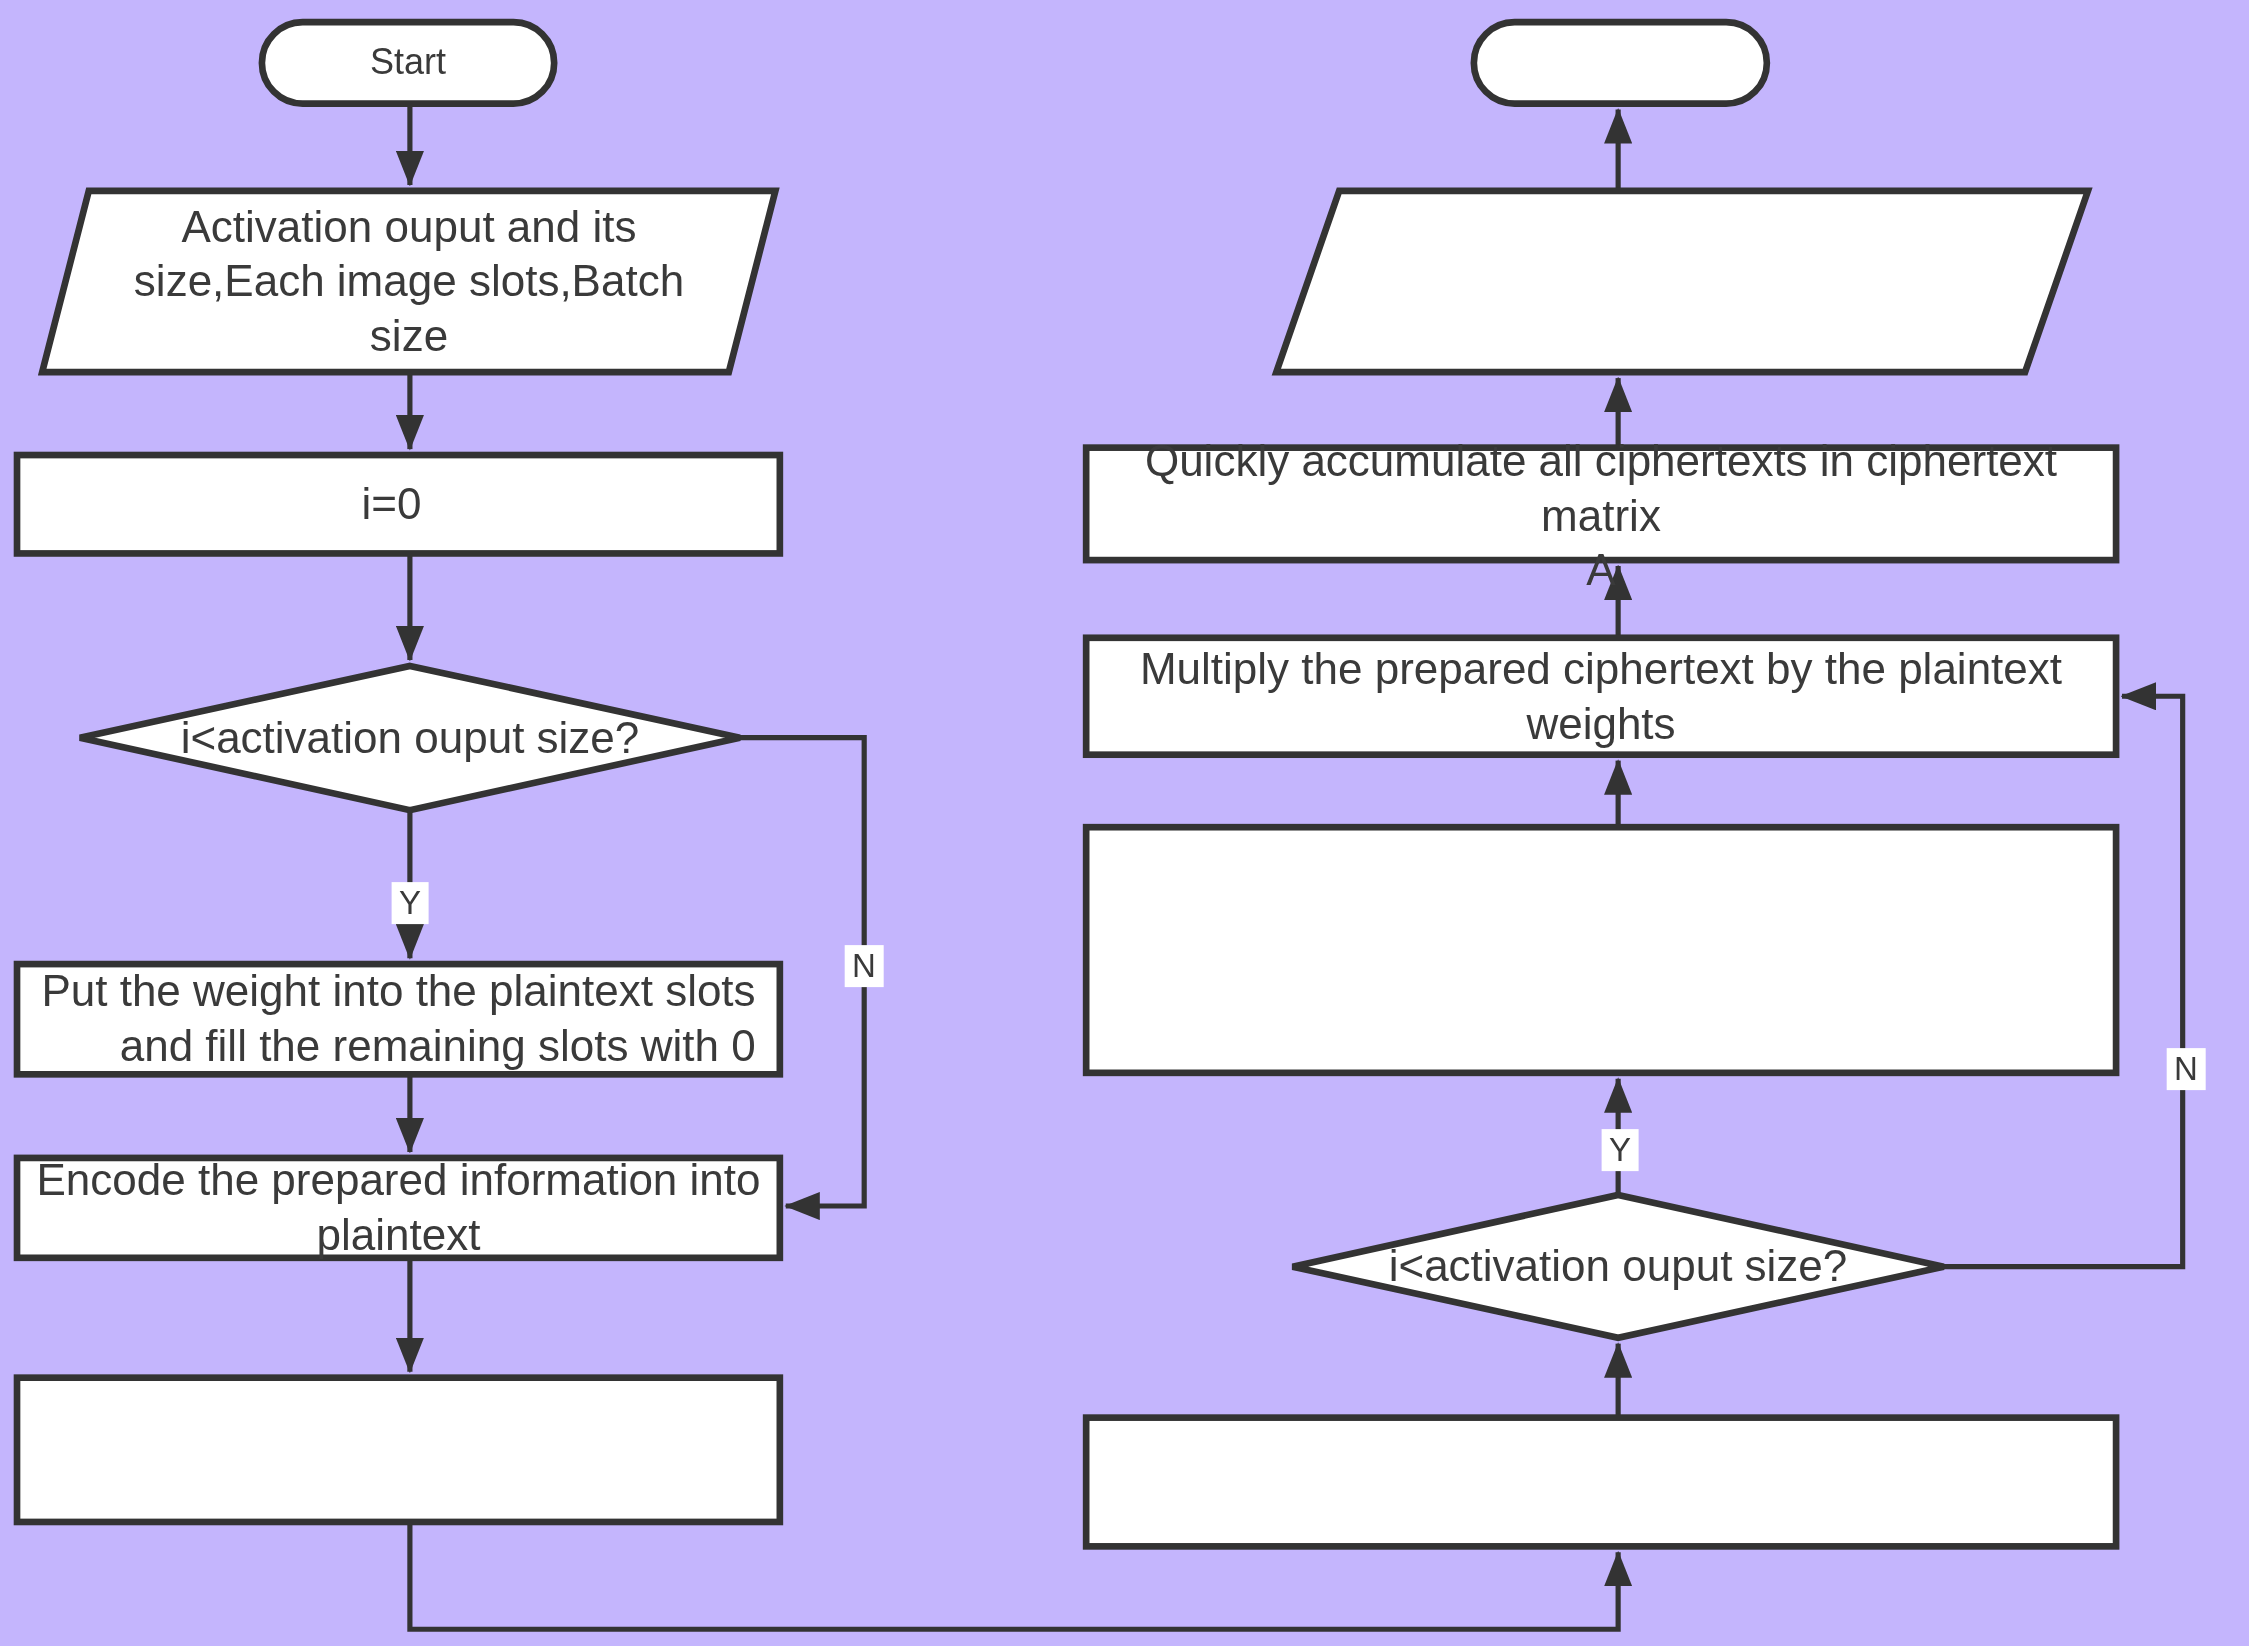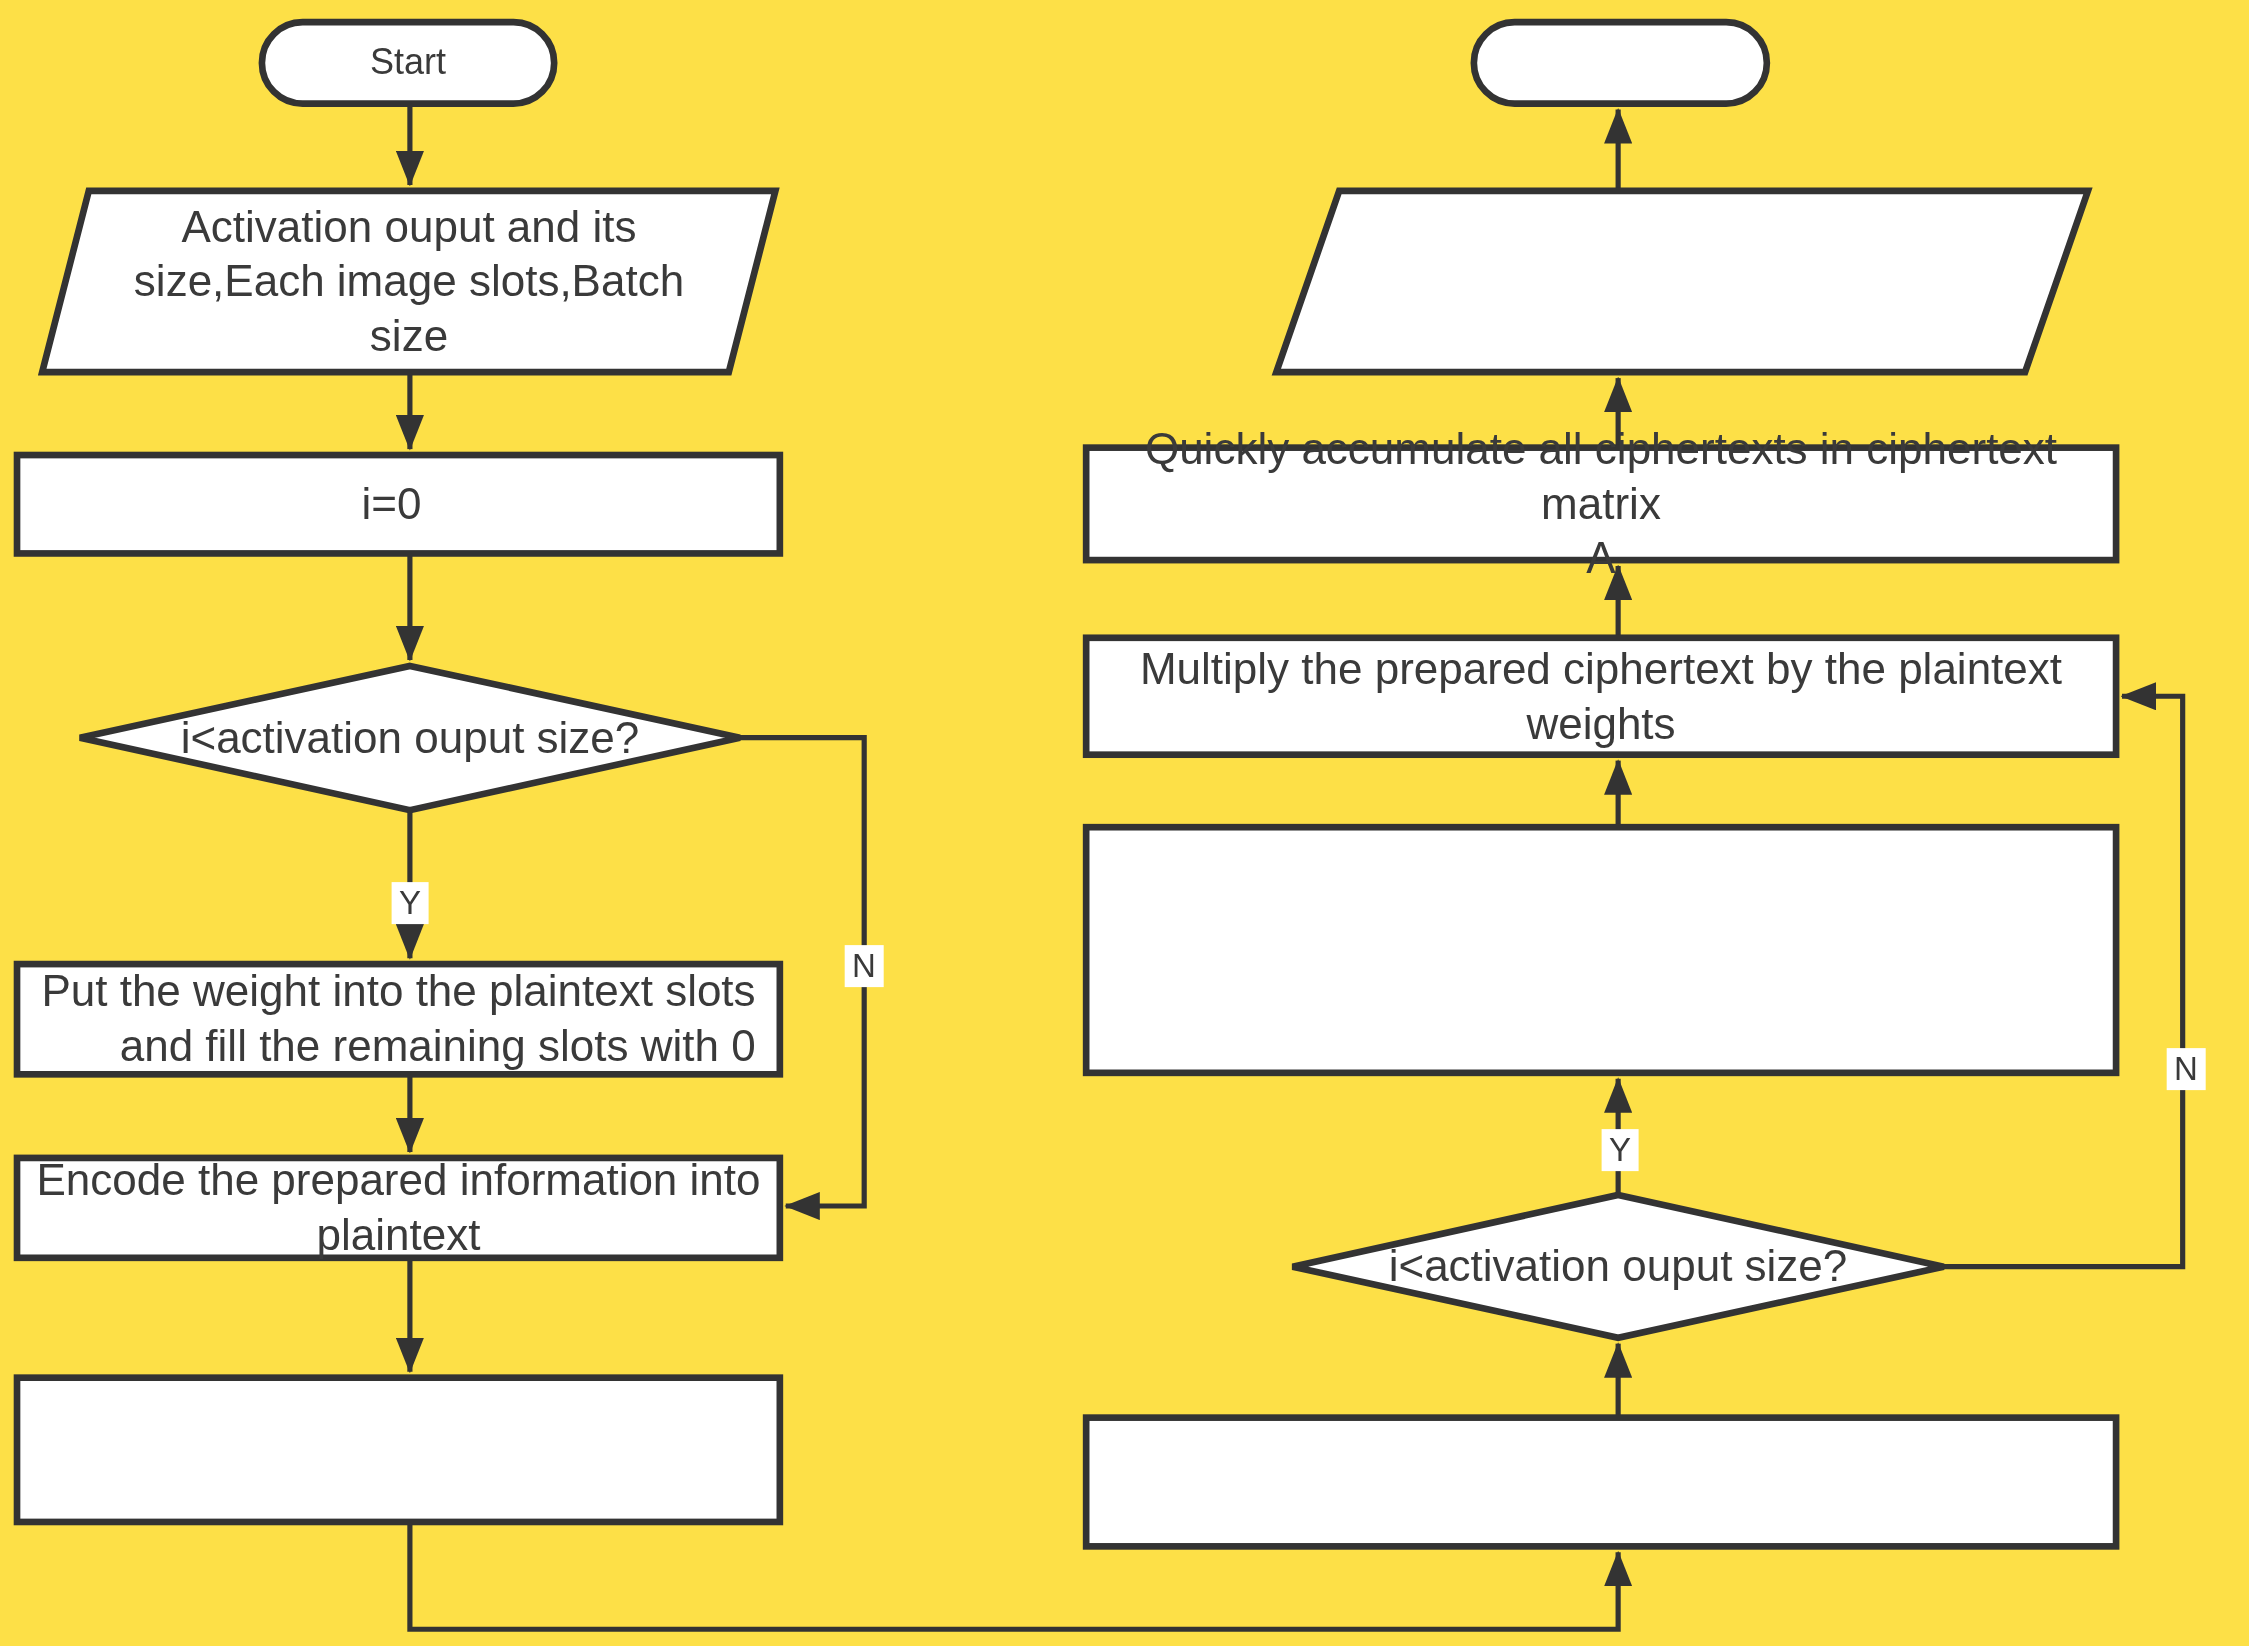--- a/index.html
+++ b/index.html
@@ -5,21 +5,21 @@
   html, body {
     margin: 0;
     padding: 0;
     background: #ffffff;
     font-family: "Liberation Sans", sans-serif;
   }
   .stage {
     position: relative;
     width: 2250px;
     height: 1647px;
-    background: #fde047;
+    background: #c4b5fd;
     overflow: hidden;
   }
   .stage svg {
     position: absolute;
     left: 0;
     top: 0;
     width: 2250px;
     height: 1647px;
   }
   .node-label {
@@ -102,21 +102,21 @@
   <div class="node-label" style="left:89px; top:191px; width:640px; height:181px;">Activation ouput and its
 size,Each image slots,Batch
 size</div>
   <div class="node-label" style="left:10px; top:455px; width:763px; height:98px;">i=0</div>
   <div class="node-label" style="left:151px; top:666px; width:518px; height:144px;">i&lt;activation ouput size?</div>
   <div class="node-label" style="left:17px; top:964px; width:763px; height:110px;text-align:right;">Put the weight into the plaintext slots
 and fill the remaining slots with 0</div>
   <div class="node-label" style="left:17px; top:1158px; width:763px; height:100px;">Encode the prepared information into
 plaintext</div>
 
-  <div class="node-label" style="left:1086px; top:448px; width:1030px; height:112px;">Quickly accumulate all ciphertexts in ciphertext matrix
+  <div class="node-label" style="left:1086px; top:460px; width:1030px; height:112px;">Quickly accumulate all ciphertexts in ciphertext matrix
 A</div>
   <div class="node-label" style="left:1086px; top:638px; width:1030px; height:117px;">Multiply the prepared ciphertext by the plaintext
 weights</div>
   <div class="node-label" style="left:1359px; top:1195px; width:518px; height:143px;">i&lt;activation ouput size?</div>
 
   <div class="branch-label" style="left:410px; top:903px;">Y</div>
   <div class="branch-label" style="left:864px; top:966px;">N</div>
   <div class="branch-label" style="left:1620px; top:1150px;">Y</div>
   <div class="branch-label" style="left:2186px; top:1069px;">N</div>
 

